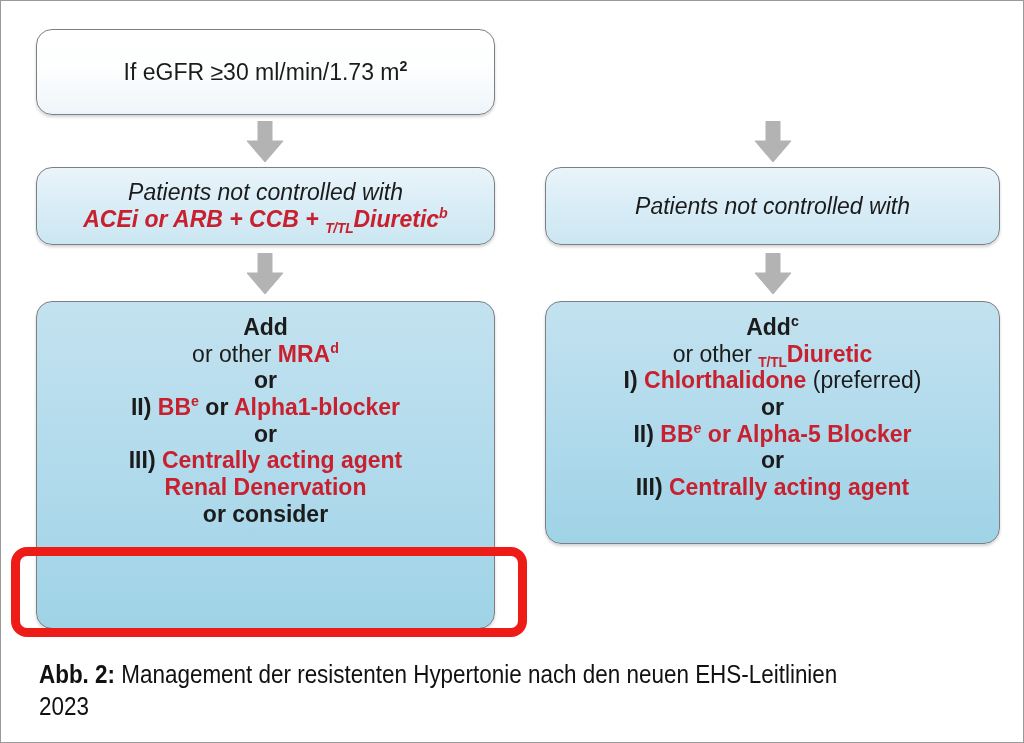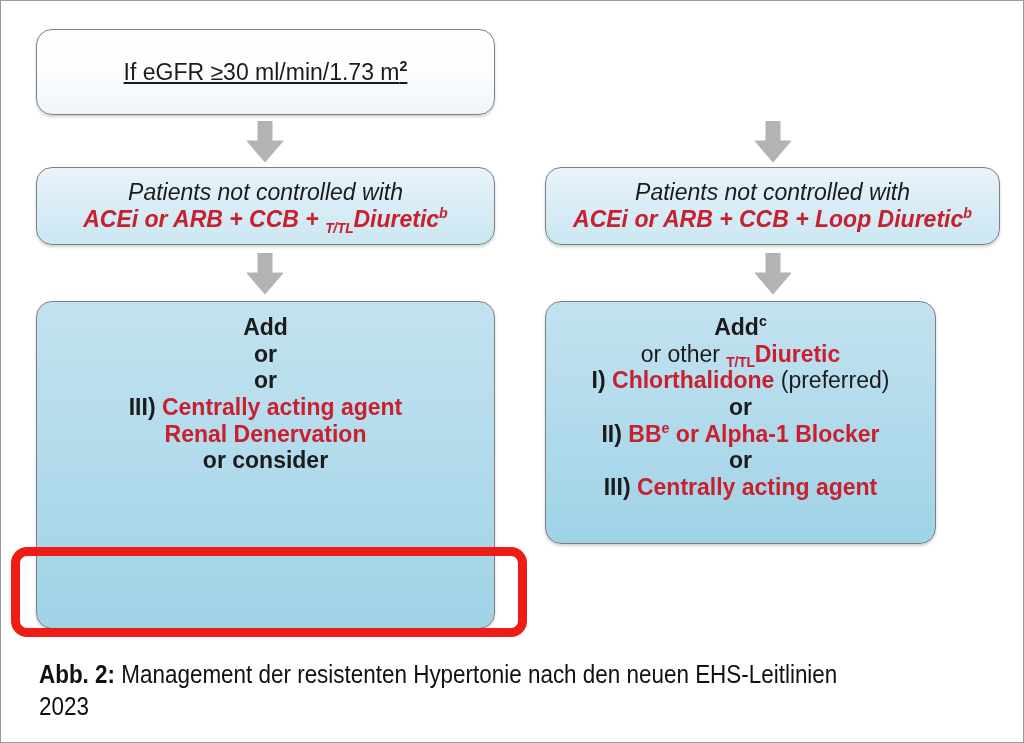--- a/index.html
+++ b/index.html
@@ -87,21 +87,21 @@
     transform: scaleX(0.88);
     transform-origin: left top;
   }
   #caption .lbl { font-weight: 700; }
 </style>
 </head>
 <body>
 
 <div id="page">
 
-  <div class="fbox pale" style="left:35px; top:28px; width:459px; height:86px; font-size:23px;text-decoration:underline;">
+  <div class="fbox pale" style="left:35px; top:28px; width:459px; height:86px; font-size:23px;">
       <div class="line"><span class="t-plain">If eGFR ≥30 ml/min/1.73 m</span><sup class="t-plain sp">2</sup></div>
     </div>
 
   <div class="arrow" style="left:244px; top:120px;">
     <svg width="40" height="42" viewBox="0 0 40 42">
       <polygon points="13,0 27,0 27,20 38,20 20,41 2,20 13,20" fill="#b3b3b3" stroke="#b3b3b3" stroke-width="1"></polygon>
     </svg>
   </div>
 
   <div class="fbox lightblue" style="left:35px; top:166px; width:459px; height:78px; font-size:23px;">
@@ -110,51 +110,52 @@
     </div>
 
   <div class="arrow" style="left:244px; top:252px;">
     <svg width="40" height="42" viewBox="0 0 40 42">
       <polygon points="13,0 27,0 27,20 38,20 20,41 2,20 13,20" fill="#b3b3b3" stroke="#b3b3b3" stroke-width="1"></polygon>
     </svg>
   </div>
 
   <div class="fbox blue" style="left:35px; top:300px; width:459px; height:328px; font-size:23px; justify-content:flex-start; padding-top:12px;">
       <div class="line"><span class="t-bold">Add</span></div>
+      <div class="line"><span class="t-plain">or other </span><span class="t-red">MRA</span><sup class="t-red sp">d</sup></div>
       <div class="line"><span class="t-bold">or</span></div>
+      <div class="line"><span class="t-bold">II) </span><span class="t-red">BB</span><sup class="t-red sp">e</sup><span class="t-bold"> or </span><span class="t-red">Alpha1-blocker</span></div>
       <div class="line"><span class="t-bold">or</span></div>
       <div class="line"><span class="t-bold">III) </span><span class="t-red">Centrally acting agent</span></div>
       <div class="line"><span class="t-red">Renal Denervation</span></div>
       <div class="line"><span class="t-bold">or consider</span></div>
     </div>
 
 
   <div class="arrow" style="left:752px; top:120px;">
     <svg width="40" height="42" viewBox="0 0 40 42">
       <polygon points="13,0 27,0 27,20 38,20 20,41 2,20 13,20" fill="#b3b3b3" stroke="#b3b3b3" stroke-width="1"></polygon>
     </svg>
   </div>
 
   <div class="fbox lightblue" style="left:544px; top:166px; width:455px; height:78px; font-size:23px;">
       <div class="line"><span class="t-plain">Patients not controlled with</span></div>
-      <div class="line"><span class="t-red">ACEi or ARB + CCB + Loop Diuretic</span><sup class="t-red sp">b</sup></div>
     </div>
 
   <div class="arrow" style="left:752px; top:252px;">
     <svg width="40" height="42" viewBox="0 0 40 42">
       <polygon points="13,0 27,0 27,20 38,20 20,41 2,20 13,20" fill="#b3b3b3" stroke="#b3b3b3" stroke-width="1"></polygon>
     </svg>
   </div>
 
-  <div class="fbox blue" style="left:544px; top:300px; width:391px; height:243px; font-size:23px; justify-content:flex-start; padding-top:12px;">
+  <div class="fbox blue" style="left:544px; top:300px; width:455px; height:243px; font-size:23px; justify-content:flex-start; padding-top:12px;">
       <div class="line"><span class="t-bold">Add</span><sup class="t-bold sp">c</sup></div>
       <div class="line"><span class="t-plain">or other </span><sub class="t-red sb">T/TL</sub><span class="t-red">Diuretic</span></div>
       <div class="line"><span class="t-bold">I) </span><span class="t-red">Chlorthalidone</span><span class="t-plain"> (preferred)</span></div>
       <div class="line"><span class="t-bold">or</span></div>
-      <div class="line"><span class="t-bold">II) </span><span class="t-red">BB</span><sup class="t-red sp">e</sup><span class="t-red"> or Alpha-1 Blocker</span></div>
+      <div class="line"><span class="t-bold">II) </span><span class="t-red">BB</span><sup class="t-red sp">e</sup><span class="t-red"> or Alpha-5 Blocker</span></div>
       <div class="line"><span class="t-bold">or</span></div>
       <div class="line"><span class="t-bold">III) </span><span class="t-red">Centrally acting agent</span></div>
     </div>
 
   <div id="redhl" style="left:10px; top:546px; width:516px; height:90px;"></div>
 
   <div id="caption">
     <span class="lbl">Abb. 2:</span><span> Management der resistenten Hypertonie nach den neuen EHS-Leitlinien 2023</span>
   </div>
 

